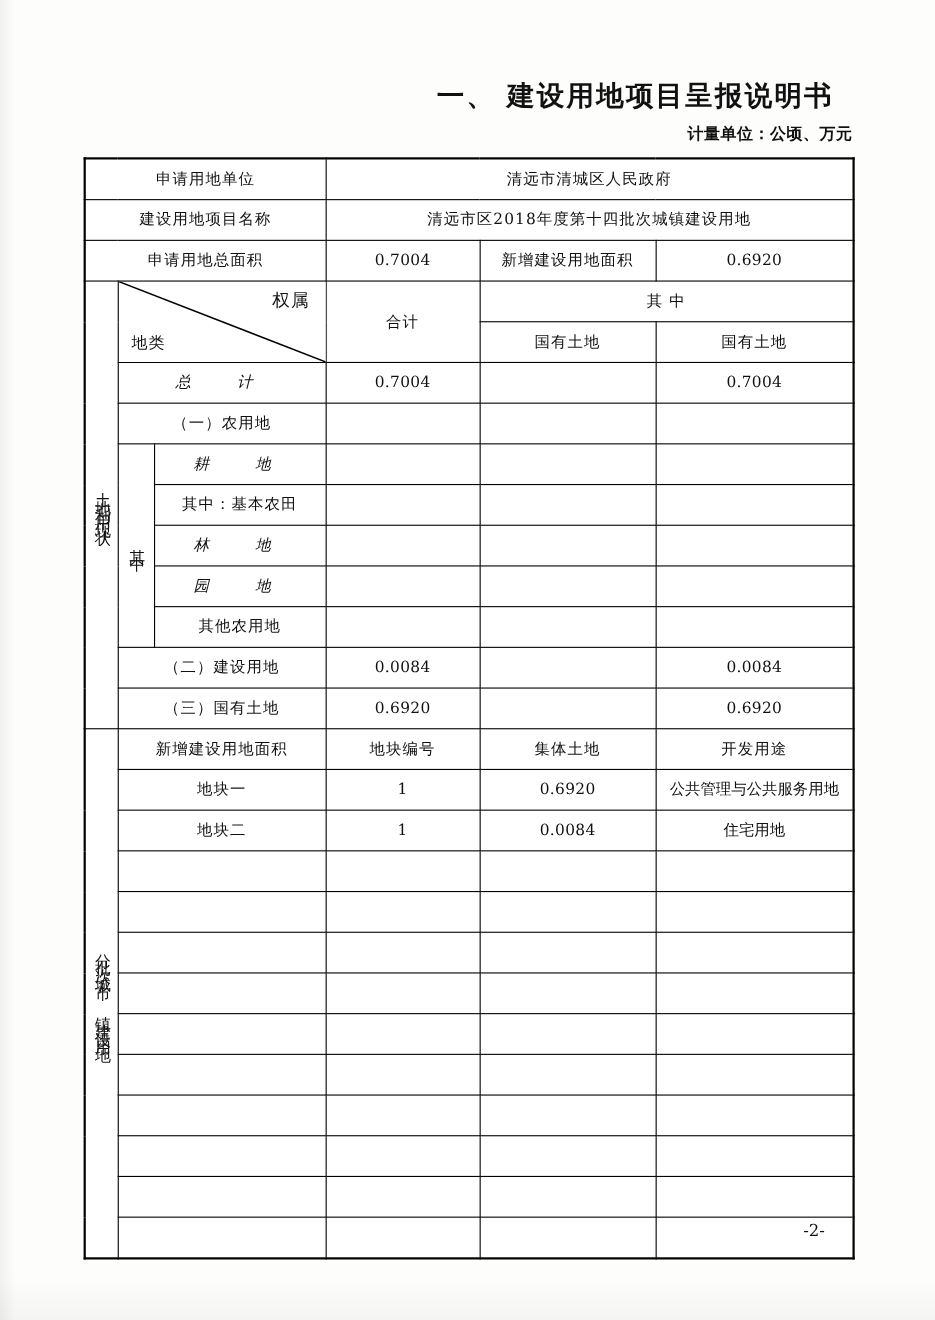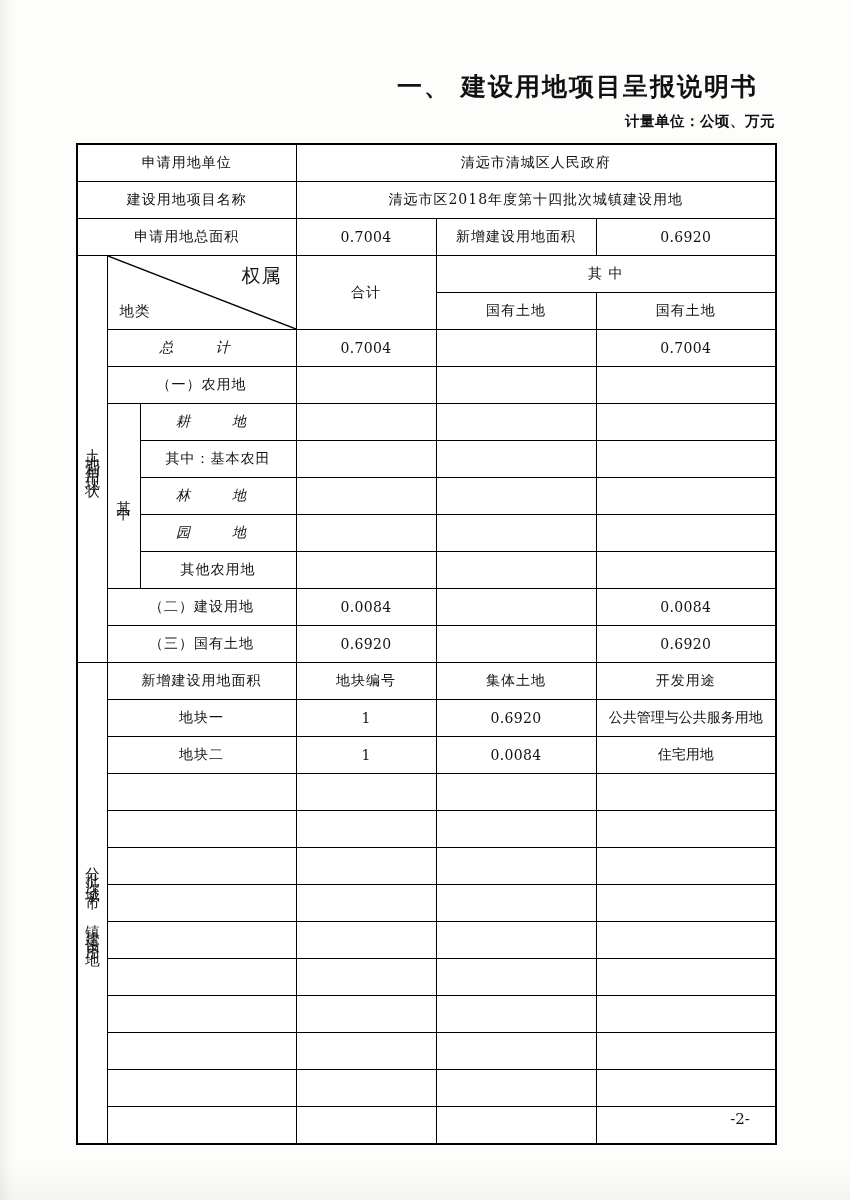--- a/index.html
+++ b/index.html
@@ -122,21 +122,21 @@
   }
   .diag svg {
     position: absolute;
     left: 0; top: 0;
     width: 100%; height: 100%;
   }
   .diag .tr-txt {
     position: absolute;
     right: 14px;
     top: 7px;
-    font-size: 19px;
+    font-size: 16px;
     letter-spacing: 1px;
   }
   .diag .bl-txt {
     position: absolute;
     left: 12px;
     bottom: 8px;
     font-size: 14.5px;
     letter-spacing: 1px;
     margin-top: 28px;
   }

